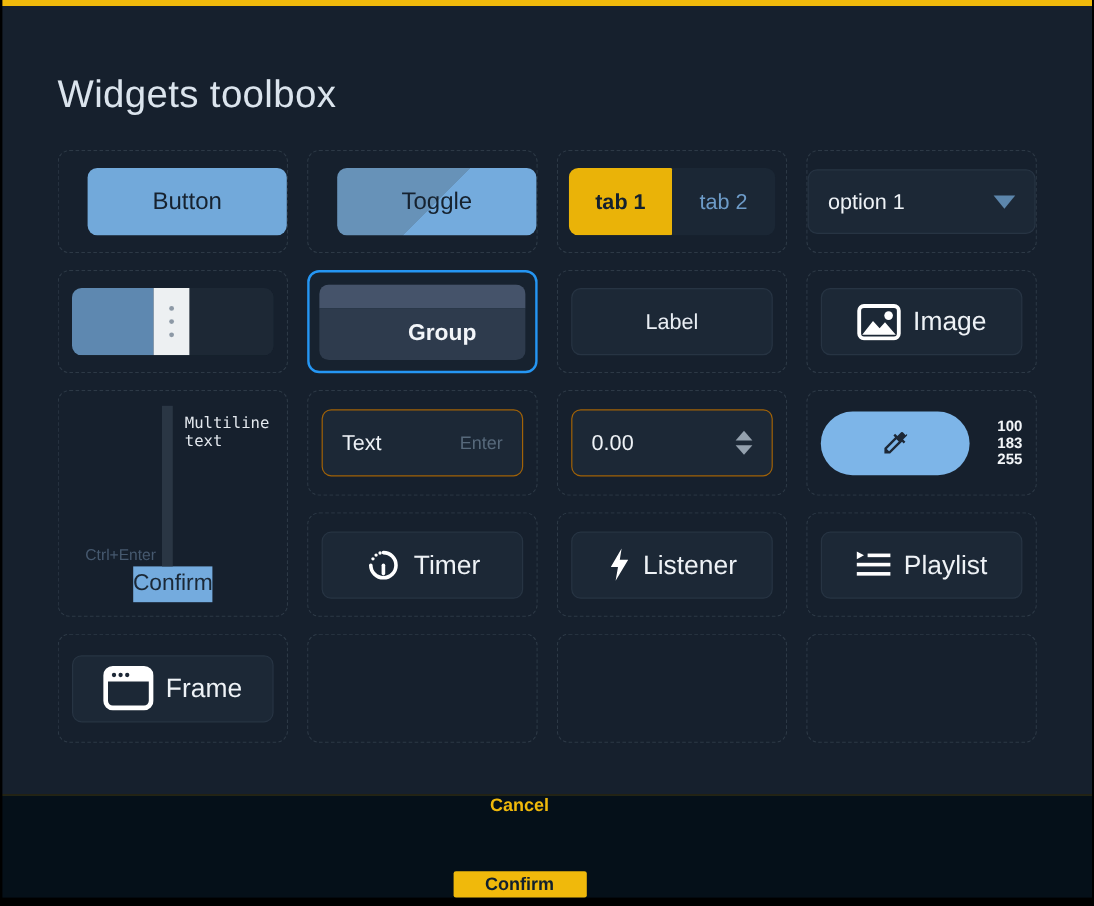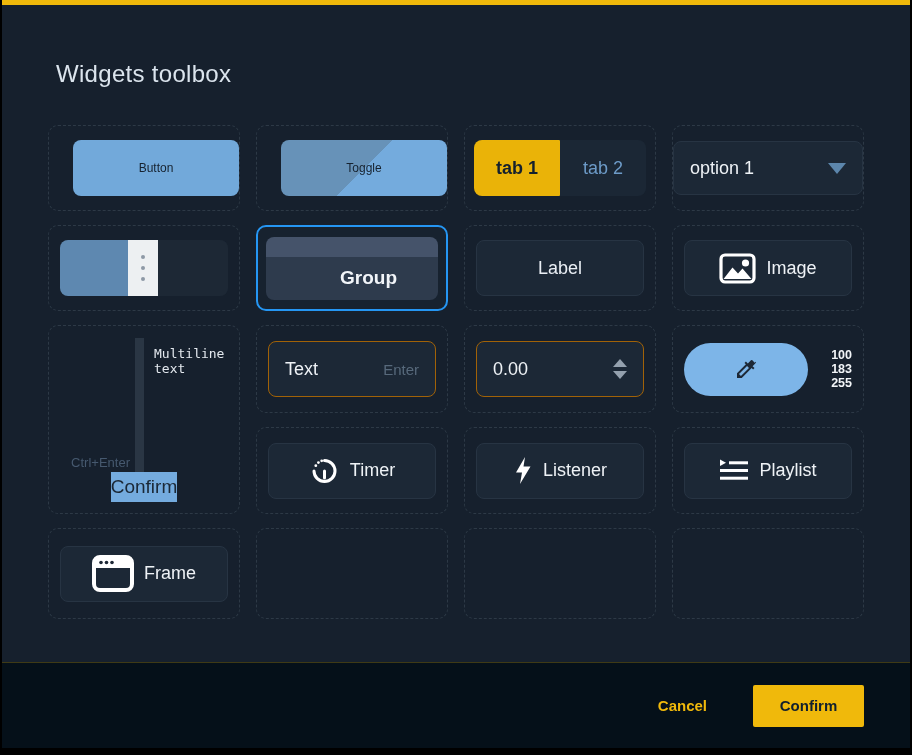--- a/index.html
+++ b/index.html
@@ -1,33 +1,33 @@
 <!DOCTYPE html>
 <html><head>
 <meta charset="utf-8">
 <style>
   * { margin:0; padding:0; box-sizing:border-box; }
   html,body { width:912px; height:755px; background:#000; font-family:"Liberation Sans", sans-serif; overflow:hidden; }
   .window { position:relative; width:912px; height:755px; background:#000; }
   .accent-bar { position:absolute; top:0; left:2px; right:2px; height:5px; background:#f0b90b; }
   .dialog-body { position:absolute; top:5px; left:2px; right:2px; height:657px; background:#16202d; }
-  .page-title { position:absolute; left:54px; top:55px; font-size:24px; font-weight:400; color:#dbe4ed; letter-spacing:.3px; }
+  .page-title { position:absolute; left:46px; top:55px; font-size:32px; font-weight:400; color:#dbe4ed; letter-spacing:.3px; }
   .grid { position:absolute; left:46px; top:120px; display:grid;
           grid-template-columns:repeat(4,192px); grid-template-rows:86px 86px 88px 87px 91px;
           column-gap:16px; row-gap:14px; }
   .cell { border:1px dashed #2d3946; border-radius:10px; position:relative;
           display:flex; align-items:center; justify-content:center; }
   .cell.selected { border:2px solid #2596f3; background:#17222f; }
 
   
   .card { width:168px; height:56px; background:#1c2836; border:1px solid #273443; border-radius:8px;
           display:flex; align-items:center; justify-content:center; color:#e9eef4; font-size:18px; gap:10px; }
 
   .btn-blue { width:168px; height:56px; border-radius:8px; background:#72a9da; color:#16222f;
-              display:flex; align-items:center; justify-content:center; font-size:12px; font-weight:500;margin-left:24px; }
+              display:flex; align-items:center; justify-content:center; font-size:20px; font-weight:500;margin-left:24px; }
   .toggle-blue { background:linear-gradient(135deg,#6792b8 0 50%,#74abdd 50% 100%); }
 
   
   .tabs { width:172px; height:56px; background:#1b2735; border-radius:8px; display:flex; overflow:hidden; }
   .tabs .tab { flex:1; display:flex; align-items:center; justify-content:center; font-size:18px; }
   .tab-active { background:#eab308; color:#14202e; font-weight:600; border-radius:1px; }
   .tab-inactive { color:#6d9bc8; }
 
   
   .dropdown { width:204px; height:54px; background:#1c2836; border:1px solid #273443; border-radius:8px;
@@ -64,26 +64,26 @@
   .stepper { display:flex; flex-direction:column; gap:4px; align-items:center; }
   .tri-up { width:0; height:0; border-left:7px solid transparent; border-right:7px solid transparent; border-bottom:8px solid #94a1ae; }
   .tri-down { width:0; height:0; border-left:7px solid transparent; border-right:7px solid transparent; border-top:8px solid #94a1ae; }
 
   
   .color-wrap { width:168px; display:flex; align-items:center; justify-content:space-between; }
   .color-pill { width:124px; height:53px; border-radius:27px; background:#7db5e8; display:flex; align-items:center; justify-content:center; }
   .rgb-col { display:flex; flex-direction:column; line-height:14px; font-size:12.5px; font-weight:600; color:#f2f5f8; }
 
   
-  .icon-label { color:#eef2f6; font-size:18px; }
+  .icon-label { color:#eef2f6; font-size:22px; }
 
   
   .footer { position:absolute; left:2px; right:2px; top:662px; height:86px; background:#051019;
             border-top:1px solid rgba(240,185,11,.25);
-            display:flex; align-items:center; justify-content:flex-end; gap:46px; padding-right:46px; }
+            display:flex; align-items:center; justify-content:flex-end; gap:46px; padding-right:46px;flex-direction:column; }
   .cancel-btn { background:none; border:none; color:#f0b90b; font-size:15px; font-weight:700; font-family:inherit; cursor:pointer; }
   .confirm-btn { width:111px; height:42px; background:#f0b90b; border:none; border-radius:2px;
                  color:#11202e; font-size:15px; font-weight:700; font-family:inherit; cursor:pointer; }
   svg { display:block; }
 </style>
 </head>
 <body>
 
 <div class="window">
   <div class="accent-bar"></div>

